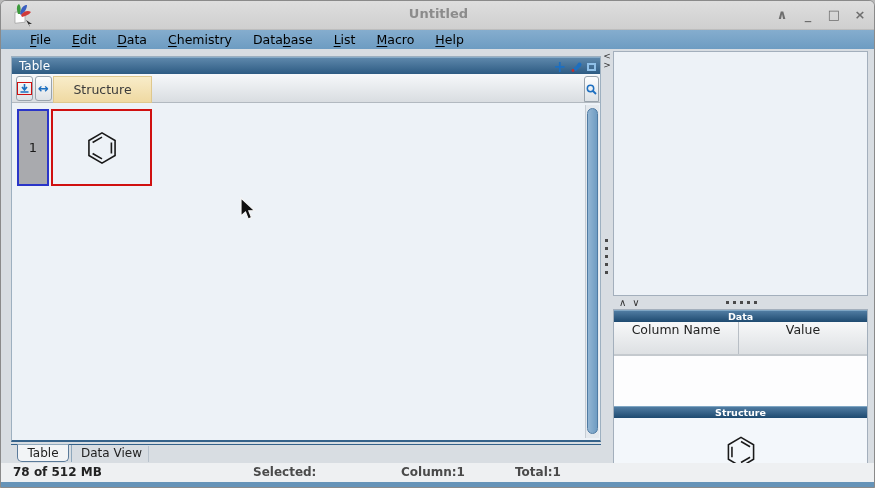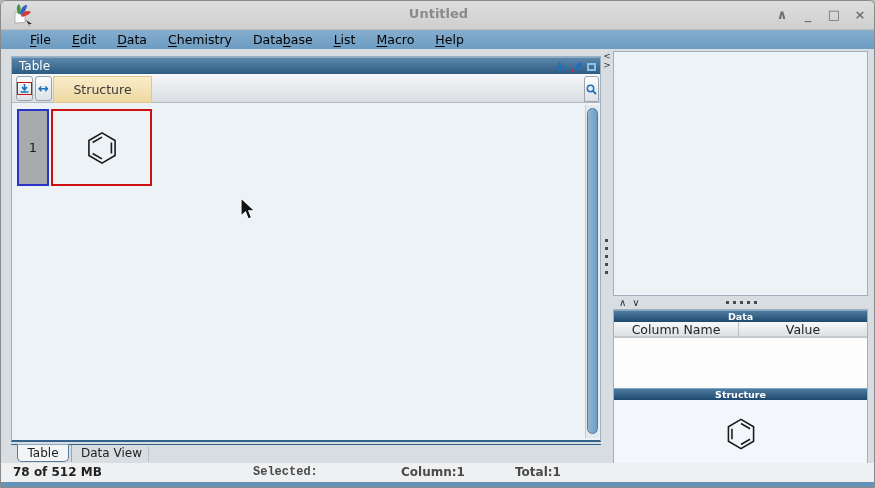--- a/index.html
+++ b/index.html
@@ -43,36 +43,36 @@
   .vdots{position:absolute;left:604px;top:238px;width:4px;display:flex;flex-direction:column;gap:5px;}
   .vdots i,.hdots i{width:3px;height:3px;background:#4a4a4a;border-radius:0;display:block;}
   .hsplit{position:absolute;left:612px;top:296px;width:255px;height:12px;}
   .hsplit .chevs{position:absolute;left:6px;top:0;font-size:10px;color:#333;letter-spacing:6px;}
   .hdots{position:absolute;left:113px;top:4px;display:flex;gap:4px;}
 
   
   .detail-panel{position:absolute;left:612px;top:50px;width:255px;height:245px;background:#edf2f7;border:1px solid #a3afbc;}
   .data-panel{position:absolute;left:612px;top:308px;width:255px;height:154px;background:#fdfdfe;border:1px solid #a3afbc;}
   .mini-bar{height:12px;background:linear-gradient(#4f7ba1,#1e4a70);border-top:1px solid #7fa6c4;color:#fff;font-size:9.5px;font-weight:bold;text-align:center;line-height:11px;}
-  .dp-colhdr{position:relative;height:16px;background:linear-gradient(#f7f8f9,#dde0e3);border-bottom:2px solid #c4c9ce;display:flex;font-size:12.5px;color:#222;}
+  .dp-colhdr{position:relative;height:34px;background:linear-gradient(#f7f8f9,#dde0e3);border-bottom:2px solid #c4c9ce;display:flex;font-size:12.5px;color:#222;}
   .dp-colhdr .c1{width:125px;text-align:center;border-right:1px solid #b8bec5;line-height:15px;}
   .dp-colhdr .c2{flex:1;text-align:center;line-height:15px;}
   .dp-empty{height:50px;background:#fdfdfe;}
   .sp-body{height:68px;background:#f3f7fb;display:flex;align-items:center;justify-content:center;}
 
   
   .tabs-line{position:absolute;left:10px;top:443px;width:590px;height:1px;background:#35628a;}
   .tab-active{position:absolute;left:16px;top:443px;width:52px;height:18px;background:#f2f4f6;border:1px solid #5a7a9a;border-top:1px solid #8fa8bc;border-radius:0 0 5px 5px;text-align:center;font-size:12px;color:#222;line-height:17px;}
   .tab-plain{position:absolute;left:74px;top:445px;height:16px;font-size:12px;color:#222;line-height:15px;padding:0 6px;border-right:1px solid #b8c2cc;}
   .tab-sep{position:absolute;left:70px;top:444px;width:1px;height:17px;background:#8fa8bc;}
 
   
   .statusbar{position:absolute;left:0;top:462px;width:875px;height:19px;background:#eef0f2;font-size:12px;font-weight:bold;color:#4a4a4a;}
   .statusbar .mem{position:absolute;left:12px;top:2px;color:#222;}
-  .statusbar .sel{position:absolute;left:252px;top:2px;font-family:Liberation Mono, monospace;}
+  .statusbar .sel{position:absolute;left:252px;top:2px;}
   .statusbar .vis{position:absolute;left:400px;top:2px;}
   .statusbar .tot{position:absolute;left:514px;top:2px;}
   .bottom-strip{position:absolute;left:0;top:481px;width:875px;height:7px;background:#6593b8;}
 
   .cursor{position:absolute;left:238px;top:196px;pointer-events:none;}
 </style>
 </head>
 <body>
 
 <div id="app">

